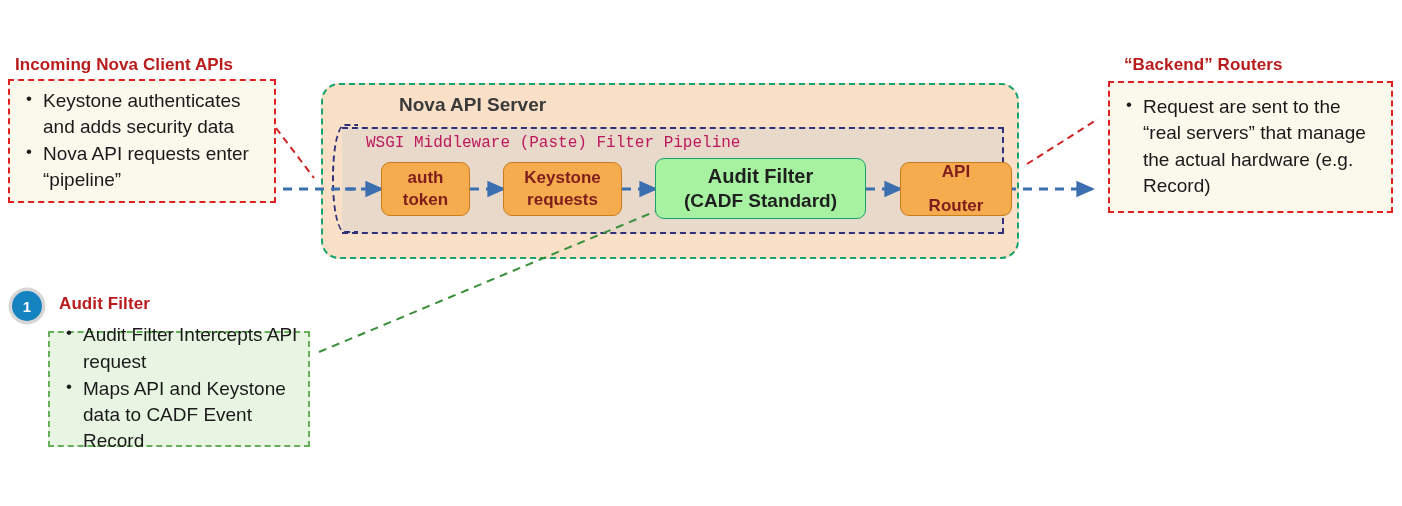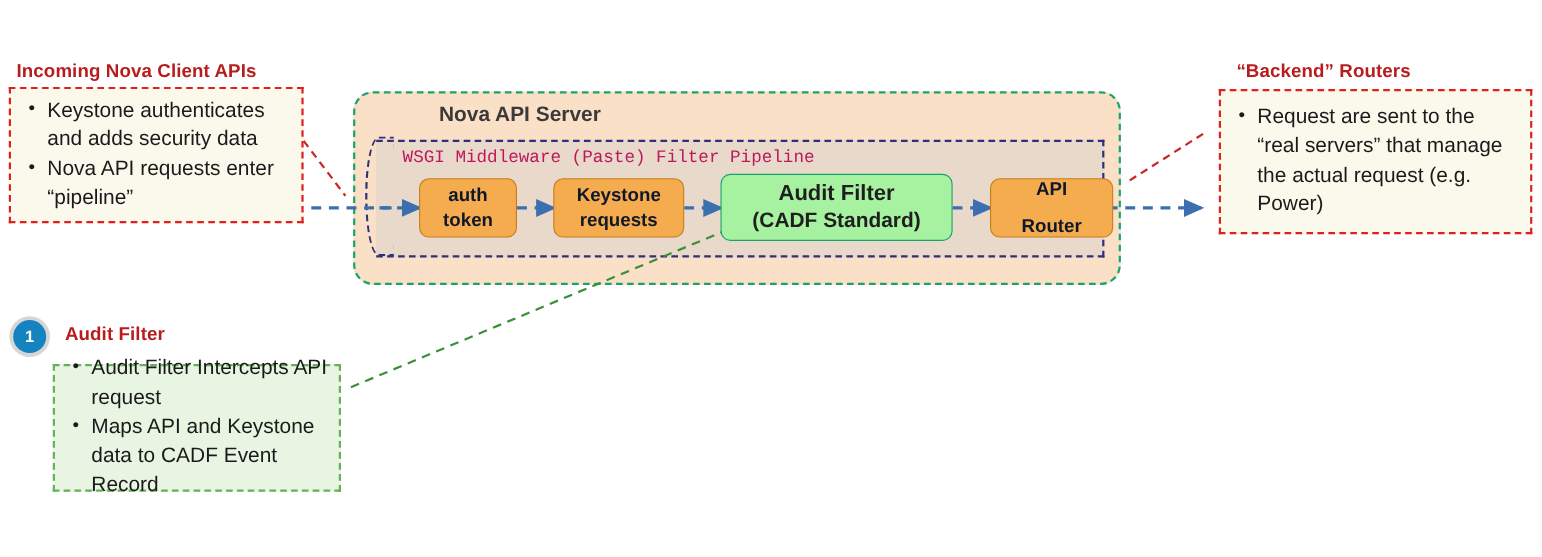--- a/index.html
+++ b/index.html
@@ -147,21 +147,21 @@
     flex-direction: column;
     align-items: center;
     justify-content: center;
     border-radius: 9px;
     text-align: center;
     z-index: 6;
   }
   .node.orange {
     background: #f5ac4e;
     border: 1.5px solid #c87d1c;
-    color: #0f172a;
+    color: #7f1d1d;
     font-weight: bold;
     font-size: 17px;
     line-height: 1.3;
   }
   .node.green-node {
     background: #a6f2a0;
     border: 1.5px solid #17a36b;
     color: #1f1f1f;
     font-size: 20px;
     line-height: 1.26;
@@ -223,21 +223,21 @@
   <div class="callout red" style="left:8px; top:79px; width:268px; height:124px;">
     <ul>
       <li>Keystone authenticates and adds security data</li>
       <li>Nova API requests enter “pipeline”</li>
     </ul>
   </div>
 
   <div class="sec-title" style="left:1124px; top:55px;">“Backend” Routers</div>
   <div class="callout red" style="left:1108px; top:81px; width:285px; height:132px;">
     <ul>
-      <li>Request are sent to the “real servers” that manage the actual request (e.g. Power)</li>
+      <li>Request are sent to the “real servers” that manage the actual hardware (e.g. Record)</li>
     </ul>
   </div>
 
   <div id="nova-server">
     <div id="nova-server-title">Nova API Server</div>
 
     <div id="pipeline">
       <div id="pipeline-title">WSGI Middleware (Paste) Filter Pipeline</div>
     </div>
   </div>

